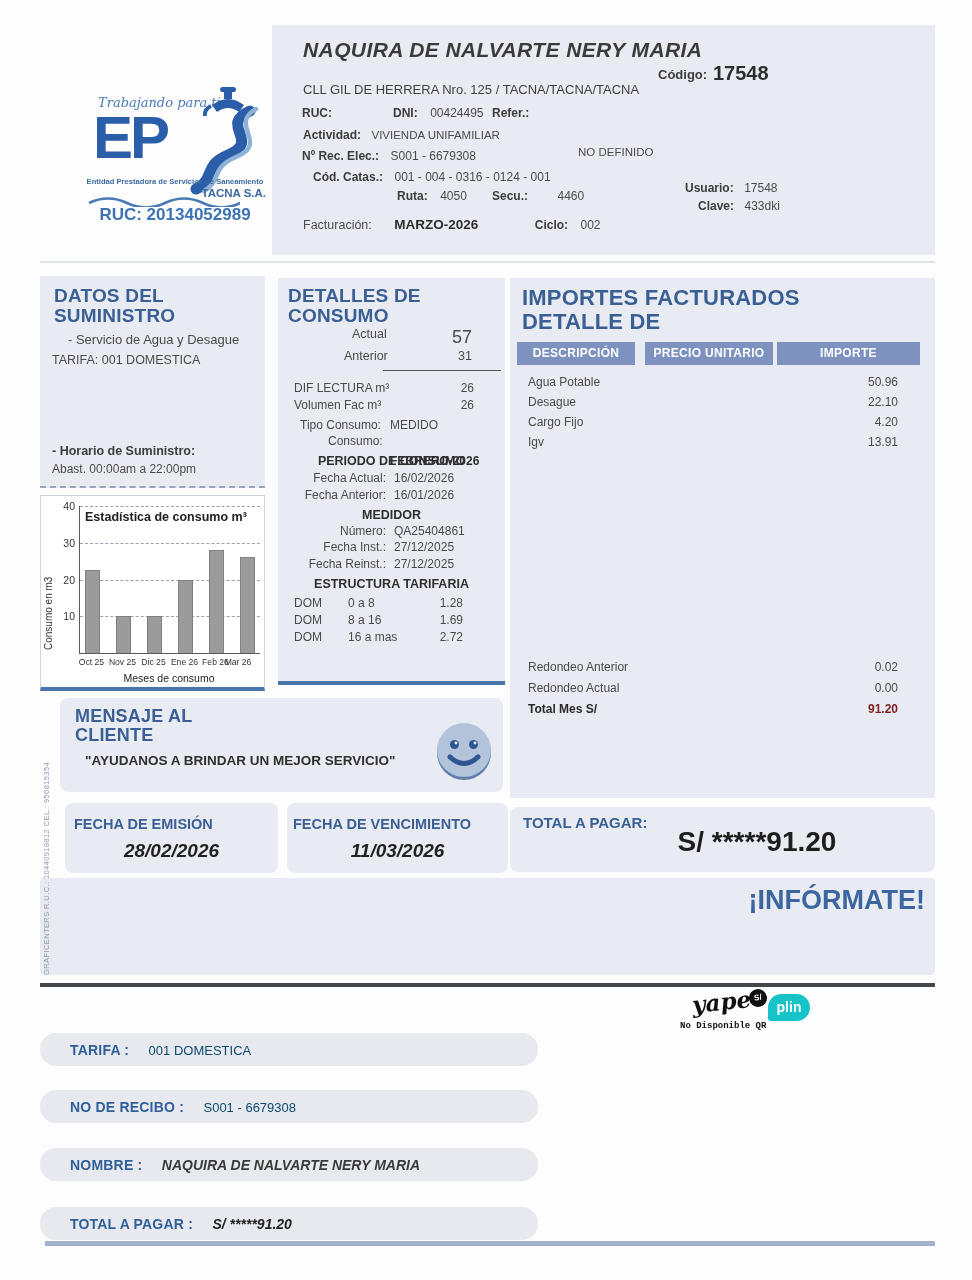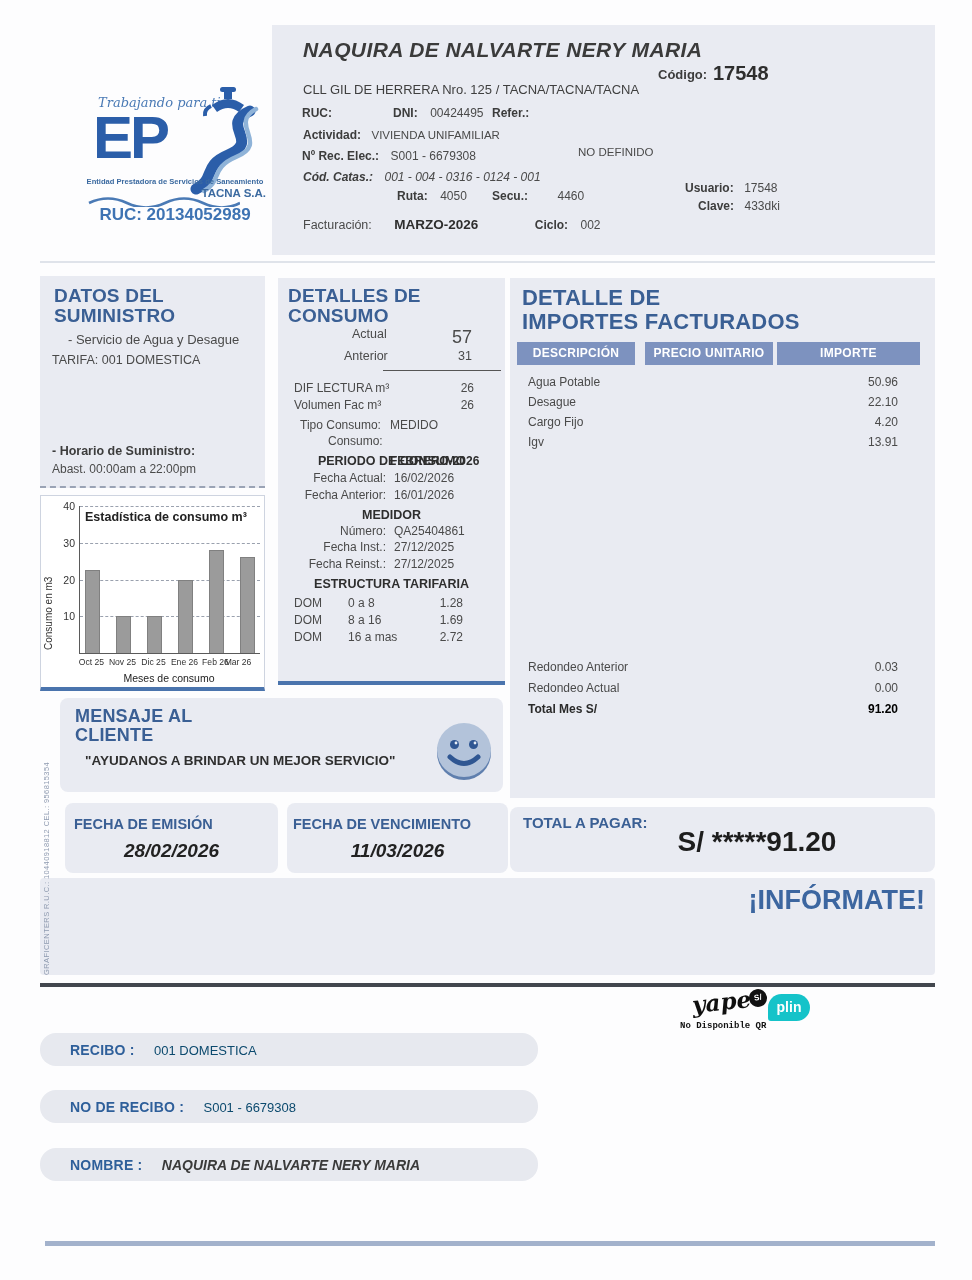--- a/index.html
+++ b/index.html
@@ -83,21 +83,21 @@
       <span class="lbl">Actividad:</span>
       <span class="val" style="margin-left:6px; font-size:11.5px;">VIVIENDA UNIFAMILIAR</span>
     </div>
 
     <div class="rowline" style="left:30px; top:121px;">
       <span class="lbl">Nº Rec. Elec.:</span>
       <span class="val" style="margin-left:7px;">S001 - 6679308</span>
     </div>
     <div class="abs val" style="left:306px; top:121px; font-size:11.5px;">NO DEFINIDO</div>
 
-    <div class="rowline" style="left:31px; top:142px;font-style:italic;">
+    <div class="rowline" style="left:41px; top:142px;">
       <span class="lbl">Cód. Catas.:</span>
       <span class="val" style="margin-left:7px;">001 - 004 - 0316 - 0124 - 001</span>
     </div>
 
     <div class="rowline" style="left:125px; top:161px;">
       <span class="lbl">Ruta:</span>
       <span class="val" style="margin-left:8px;margin-top:12px;">4050</span>
     </div>
     <div class="rowline" style="left:220px; top:161px;">
       <span class="lbl">Secu.:</span>
@@ -208,42 +208,42 @@
     <div class="abs val" style="left:16px; top:335px;">DOM</div>
     <div class="abs val" style="left:70px; top:335px;">8 a 16</div>
     <div class="abs val num-r" style="left:130px; top:335px; width:55px;">1.69</div>
     <div class="abs val" style="left:16px; top:352px;">DOM</div>
     <div class="abs val" style="left:70px; top:352px;">16 a mas</div>
     <div class="abs val num-r" style="left:130px; top:352px; width:55px;">2.72</div>
   </div>
 
   <div class="abs panel" style="left:510px; top:278px; width:425px; height:520px;">
     <div class="abs sec-title" style="left:12px; top:8px; font-size:22px; line-height:24px;">
+      <div>IMPORTES FACTURADOS</div>
       <div>DETALLE DE</div>
-      <div>IMPORTES FACTURADOS</div>
     </div>
     <div class="chip" style="left:7px; width:118px;">DESCRIPCIÓN</div>
     <div class="chip" style="left:135px; width:128px;">PRECIO UNITARIO</div>
     <div class="chip" style="left:267px; width:143px;">IMPORTE</div>
 
     <div class="abs val" style="left:18px; top:97px;">Agua Potable</div>
     <div class="abs val num-r" style="left:300px; top:97px; width:88px;">50.96</div>
     <div class="abs val" style="left:18px; top:117px;">Desague</div>
     <div class="abs val num-r" style="left:300px; top:117px; width:88px;">22.10</div>
     <div class="abs val" style="left:18px; top:137px;">Cargo Fijo</div>
     <div class="abs val num-r" style="left:300px; top:137px; width:88px;">4.20</div>
     <div class="abs val" style="left:18px; top:157px;">Igv</div>
     <div class="abs val num-r" style="left:300px; top:157px; width:88px;">13.91</div>
 
     <div class="abs val" style="left:18px; top:382px;">Redondeo Anterior</div>
-    <div class="abs val num-r" style="left:300px; top:382px; width:88px;">0.03</div>
+    <div class="abs val num-r" style="left:300px; top:382px; width:88px;">0.02</div>
     <div class="abs val" style="left:18px; top:403px;">Redondeo Actual</div>
     <div class="abs val num-r" style="left:300px; top:403px; width:88px;">0.00</div>
     <div class="abs b" style="left:18px; top:424px; font-size:12px; color:#2a2a2a;">Total Mes S/</div>
-    <div class="abs b num-r" style="left:300px; top:424px; width:88px; font-size:12px; color:#000000;">91.20</div>
+    <div class="abs b num-r" style="left:300px; top:424px; width:88px; font-size:12px; color:#7f1d1d;">91.20</div>
   </div>
 
   <div class="abs panel" style="left:60px; top:698px; width:443px; height:94px; border-radius:8px;">
     <div class="abs sec-title" style="left:15px; top:9px; font-size:18px;">
       <div>MENSAJE AL</div>
       <div>CLIENTE</div>
     </div>
     <div class="abs b" style="left:25px; top:55px; font-size:13.5px; color:#2f2f2f;">"AYUDANOS A BRINDAR UN MEJOR SERVICIO"</div>
     <svg class="abs" style="left:374px; top:23px;" width="60" height="60" viewBox="0 0 60 60">
       <circle cx="30" cy="32" r="27" fill="#5f7fae"></circle>
@@ -283,27 +283,31 @@
     <span style="position:absolute; left:57px; top:1px; width:18px; height:18px; background:#111; color:#fff; border-radius:50%;
                  font-size:8px; font-weight:bold; text-align:center; line-height:18px; transform:rotate(-10deg);">S/</span>
   </div>
   <div class="abs" style="left:768px; top:994px; width:42px; height:27px; background:#15c3c9; border-radius:14px 14px 14px 3px;
               color:#fff; font-weight:bold; font-size:14px; text-align:center; line-height:26px;">
     <span>plin</span>
   </div>
   <div class="abs" style="left:680px; top:1021px; font-family:'Liberation Mono', monospace; font-weight:bold; font-size:9px; color:#111;">No Disponible QR</div>
 
   <div class="pill" style="top:1033px;">
-    <span class="pill-label">RECIBO :</span>
+    <span class="pill-label">TARIFA :</span>
     <span class="pill-value">001 DOMESTICA</span>
   </div>
   <div class="pill" style="top:1090px;">
     <span class="pill-label">NO DE RECIBO :</span>
     <span class="pill-value">S001 - 6679308</span>
   </div>
   <div class="pill" style="top:1148px;">
     <span class="pill-label">NOMBRE :</span>
     <span class="pill-value i b" style="font-size:14px; color:#3a3a3a;">NAQUIRA DE NALVARTE NERY MARIA</span>
   </div>
+  <div class="pill" style="top:1207px;">
+    <span class="pill-label">TOTAL A PAGAR :</span>
+    <span class="pill-value i b" style="font-size:14px; color:#222;">S/ *****91.20</span>
+  </div>
 
   <div class="abs" style="left:45px; top:1241px; width:890px; height:5px; background:#a3b2cc;"></div>
 
 </div>
 
 </body></html>

